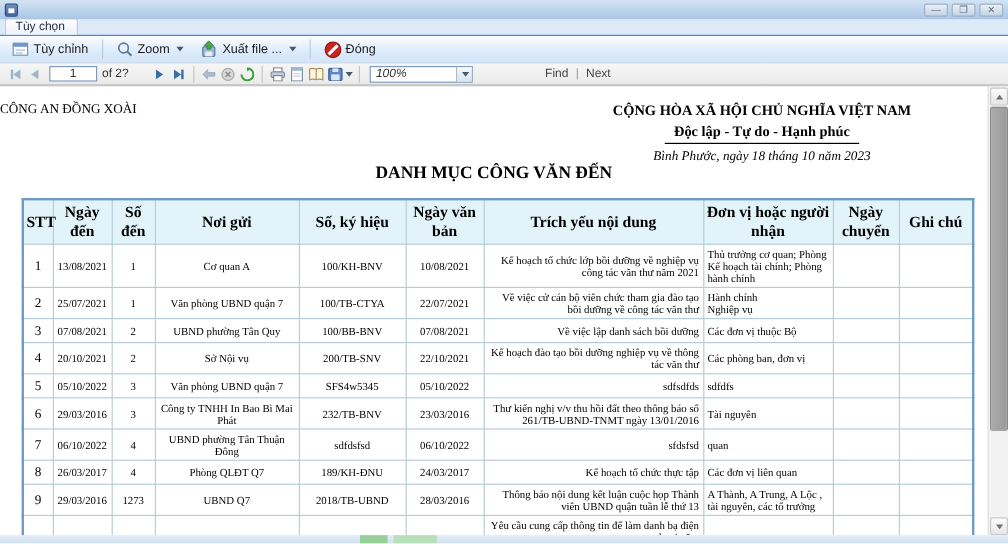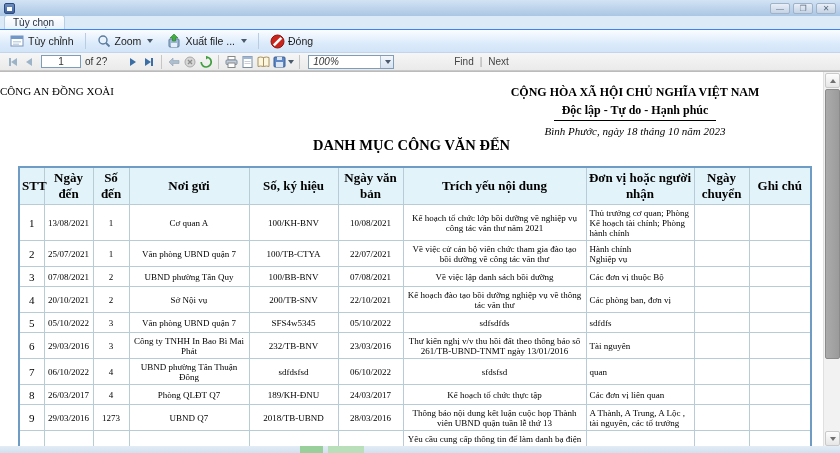--- a/index.html
+++ b/index.html
@@ -53,21 +53,21 @@
   .nat-1 { font-size:12px; font-weight:bold; }
   .nat-2 { font-size:12px; font-weight:bold; display:inline-block; border-bottom:1px solid #000; padding:1px 8px 2px; margin-top:1px; }
   .nat-3 { font-size:11px; font-style:italic; margin-top:4px; }
   .doc-title { text-align:center; font-size:14.5px; font-weight:bold; margin-top:0; }
 
   table.doc { border-collapse:collapse; table-layout:fixed; width:792px; margin:12px 0 0 18px; border:2px solid #6f9cc4; }
   table.doc th, table.doc td { border:1px solid #b7ccd6; font-family:"Liberation Serif", serif; }
   table.doc th { background:#e2f4fa; font-size:13px; font-weight:bold; height:16px; padding:2px; text-align:center; }
   table.doc td { font-size:9px; line-height:10px; padding:2.5px 3px; height:20px; vertical-align:middle; text-align:center; }
   table.doc td.c0 { font-size:11px; }
-  table.doc td.c6 { text-align:center; }
+  table.doc td.c6 { text-align:right; }
   table.doc td.c7 { text-align:left; white-space:pre-line; }
   col.c0{width:25px} col.c1{width:49px} col.c2{width:36px} col.c3{width:120px} col.c4{width:89px}
   col.c5{width:65px} col.c6{width:183px} col.c7{width:108px} col.c8{width:55px} col.c9{width:62px}
 
   
   .v-scroll { position:absolute; right:0; top:0; width:17px; height:375px; background:#f2f2f2; border-left:1px solid #e0e0e0; }
   .v-arrow { position:absolute; left:1px; width:15px; height:15px; background:linear-gradient(#fdfdfd,#e6e6e6); border:1px solid #c9c9c9; border-radius:2px; display:flex; align-items:center; justify-content:center; }
   .v-arrow.up { top:1px; } .v-arrow.down { bottom:1px; }
   .arr-up { width:0;height:0;border-left:3px solid transparent;border-right:3px solid transparent;border-bottom:4px solid #707070; }
   .arr-down { width:0;height:0;border-left:3px solid transparent;border-right:3px solid transparent;border-top:4px solid #707070; }

